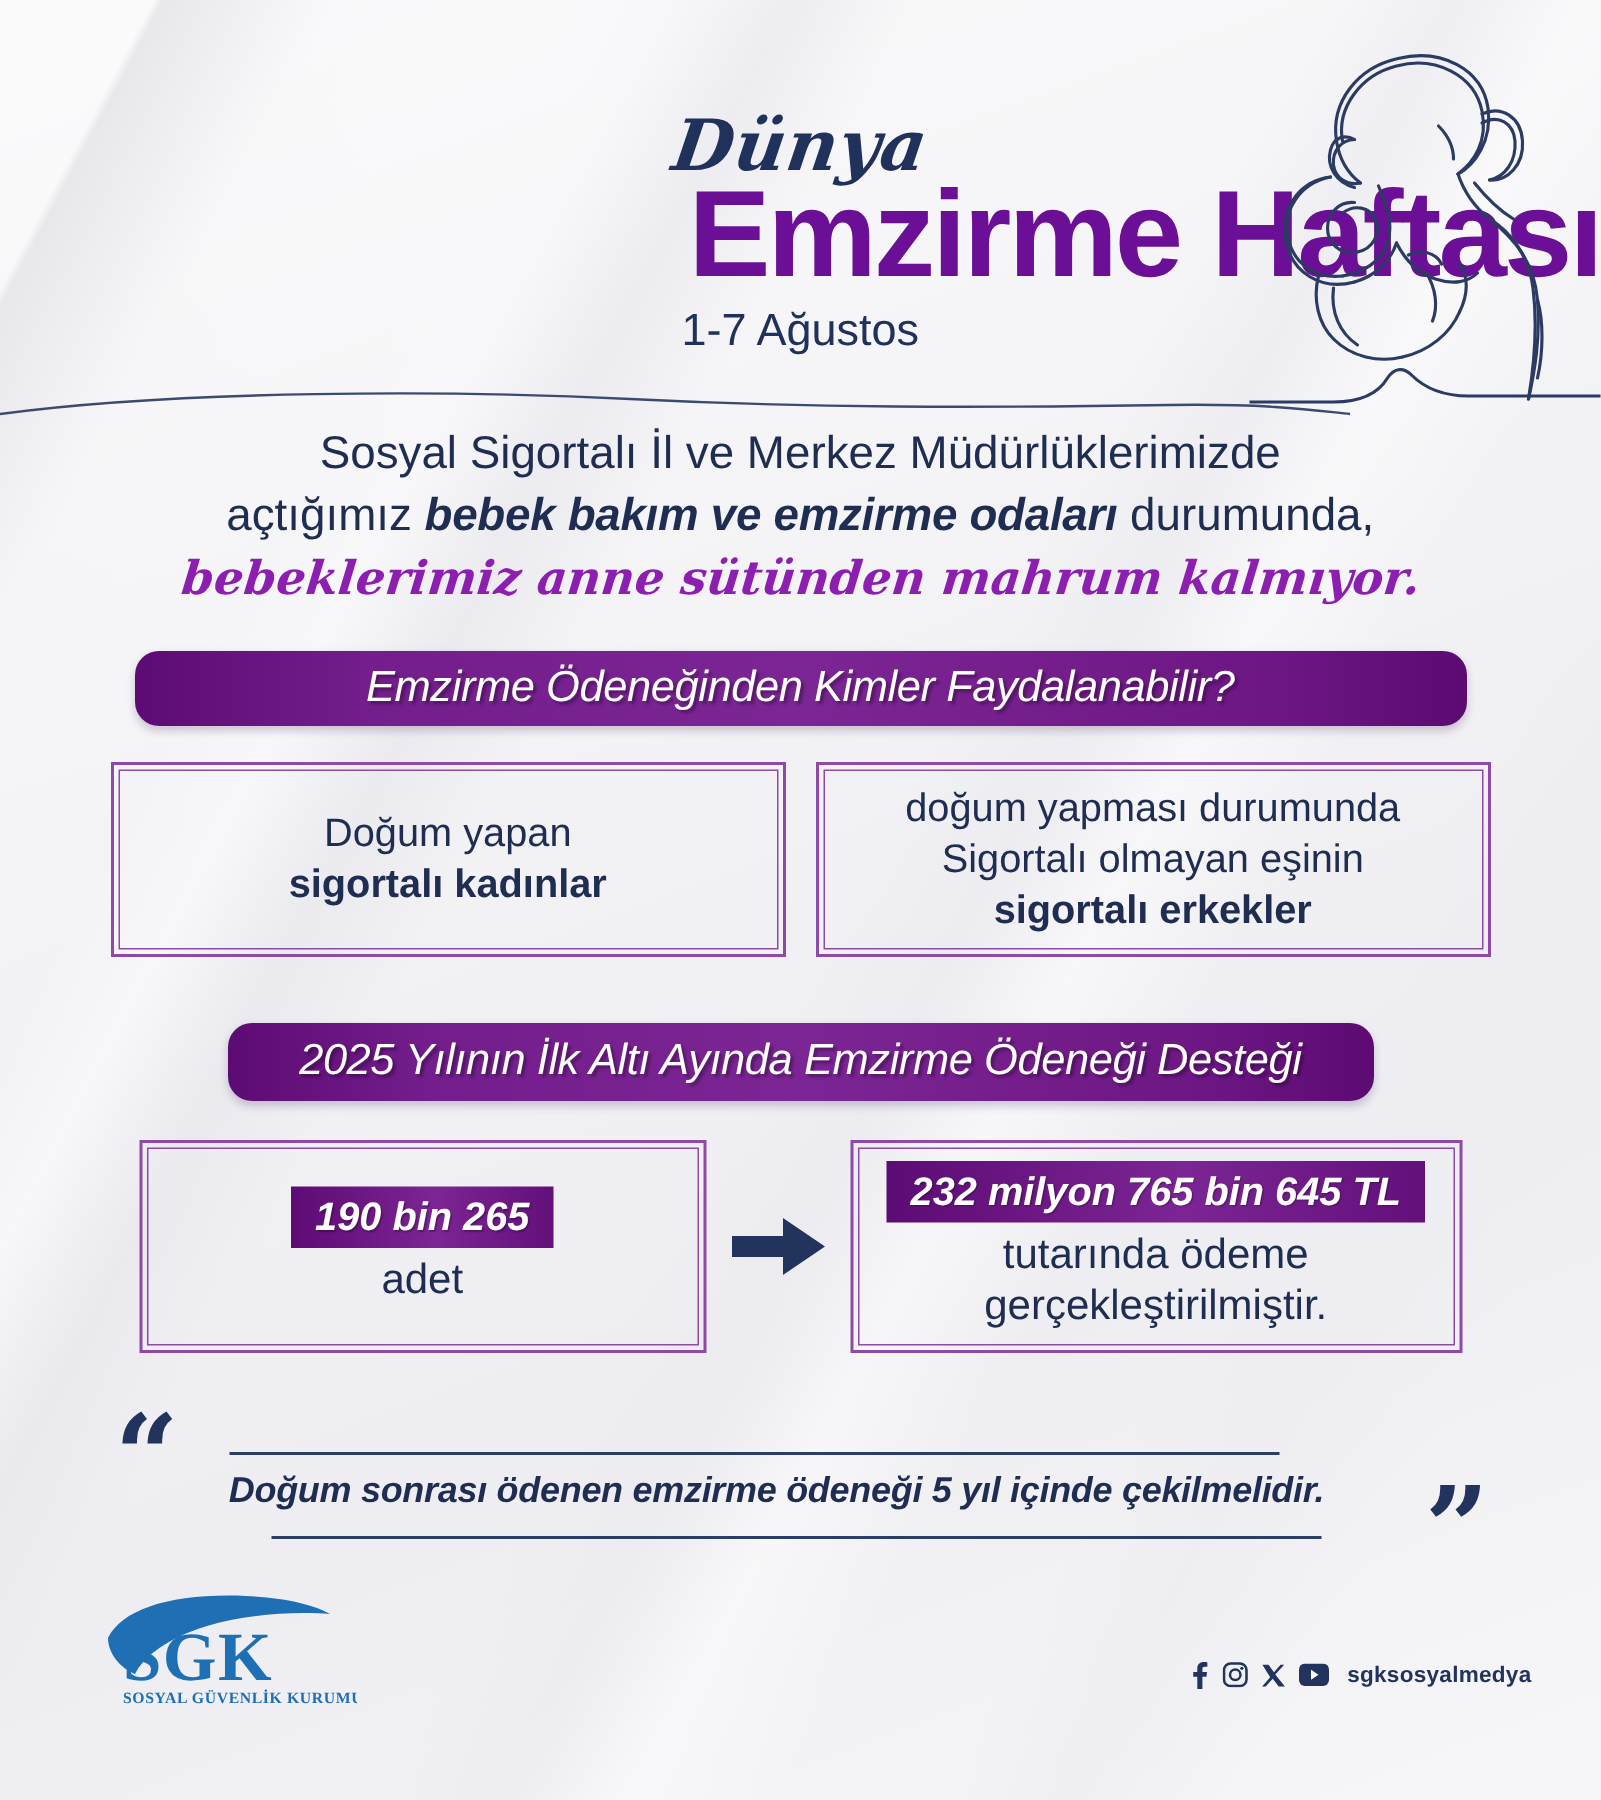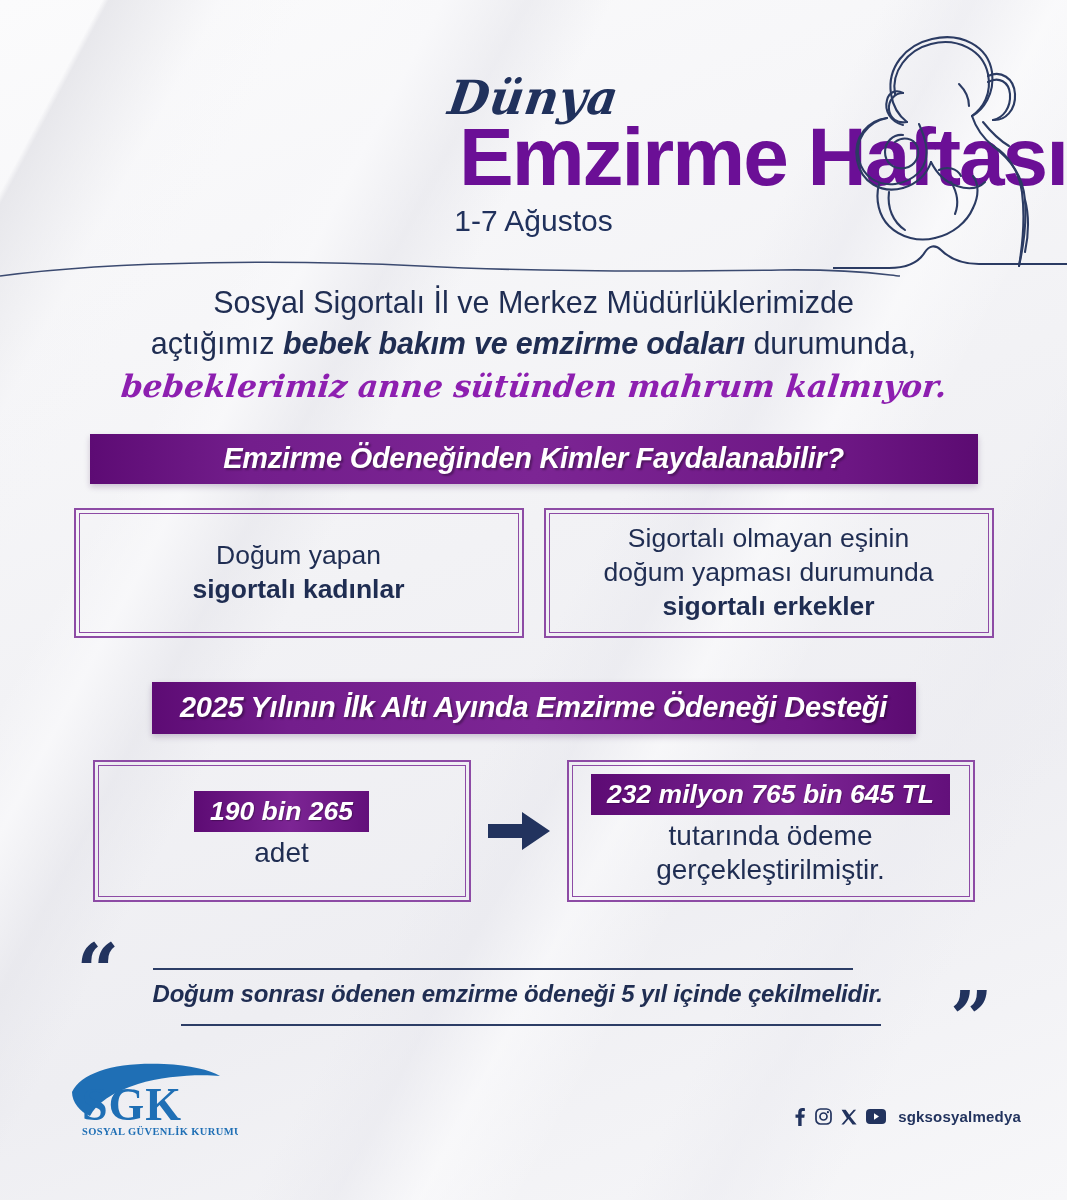--- a/index.html
+++ b/index.html
@@ -63,24 +63,24 @@
     font-family:"DejaVu Serif", serif;
     font-style:italic;font-weight:700;
     font-size:31px;color:#8d1fb0;
     transform:skewX(-6deg);
   }
   
   .banner{
     margin:0 auto;
     background:linear-gradient(90deg,#5d0b74 0%,#731e8c 18%,#7c2594 50%,#6d1784 85%,#5c0b72 100%);
     color:#ffffff;
-    font-weight:700;font-style:italic;
+    font-weight:400;font-style:italic;
     text-align:center;
     box-shadow:0 3px 6px rgba(60,20,80,.22);
-    display:flex;align-items:center;justify-content:center;
+    display:flex;align-items:center;justify-content:center;border-radius:16px;
   }
   .banner-1{width:888px;height:50px;font-size:29px;margin-top:30px;letter-spacing:-.3px;}
   .banner-2{width:764px;height:52px;font-size:29px;margin-top:44px;letter-spacing:-.3px;}
   .banner span{text-shadow:2px 2px 2px rgba(0,0,0,.32);}
   
   .benefit-row{
     display:flex;justify-content:center;gap:20px;
     margin-top:24px;
   }
   .obox{
@@ -214,22 +214,22 @@
 
     <div class="obox benefit-box">
       <div class="ibox">
         <div>Doğum yapan</div>
         <div><b>sigortalı kadınlar</b></div>
       </div>
     </div>
 
     <div class="obox benefit-box">
       <div class="ibox">
+        <div>doğum yapması durumunda</div>
         <div>Sigortalı olmayan eşinin</div>
-        <div>doğum yapması durumunda</div>
         <div><b>sigortalı erkekler</b></div>
       </div>
     </div>
   </div>
 
   <div class="banner banner-2">
     <span>2025 Yılının İlk Altı Ayında Emzirme Ödeneği Desteği</span>
   </div>
 
   <div class="stat-row">

